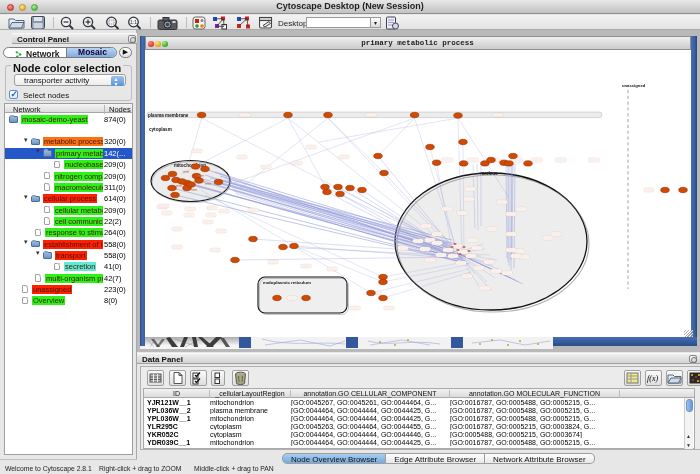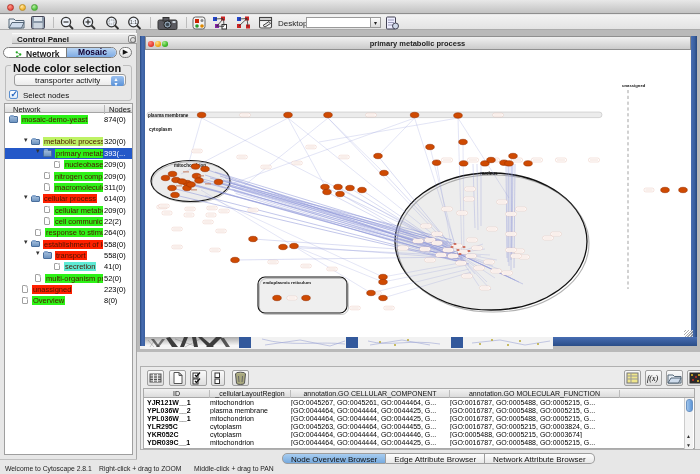--- a/index.html
+++ b/index.html
@@ -30,21 +30,21 @@
 .cornicon::after { content:""; position:absolute; left:1px; top:1px; width:4px; height:4px; border:1px solid #777; border-radius:50%; }
 
 #tabs { position:absolute; left:3px; top:17px; width:114px; height:11px; background:#fff; border:1.5px solid #7b7b7b; border-radius:7px; overflow:hidden; }
 #tab-net { position:absolute; left:0; top:0; width:62px; height:100%; font-size:8.5px; font-weight:bold; color:#222; text-align:left; line-height:9px; }
 #tab-mos { position:absolute; left:62px; top:0; width:52px; height:100%; background:linear-gradient(#b8d4f2,#7fabe4); font-size:8.5px; font-weight:bold; color:#103; text-align:center; line-height:9px; border-left:1px solid #7b7b7b;}
 #tab-arrow { position:absolute; left:119px; top:17px; width:13px; height:11px; background:linear-gradient(#fff,#e0e0e0); border:1.5px solid #7b7b7b; border-radius:6px; font-size:7px; line-height:8px; text-align:center; color:#111; }
 .neticon { position:absolute; left:16px; top:2px; width:7px; height:7px; }
 
 #groupbox { position:absolute; left:5px; top:35px; width:127px; height:36px; border:1px solid #bdbdbd; border-radius:3px; }
 #groupbox .glbl { position:absolute; left:5px; top:-4.5px; background:#e7e7e7; padding:0 2px; font-size:11px; font-weight:bold; color:#111; }
-#combo { position:absolute; left:8px; top:8px; width:112px; height:12px; background:linear-gradient(#fff,#ececec); border:1px solid #9b9b9b; border-radius:3px; font-size:8px; color:#111; padding-left:20px; line-height:11px; }
+#combo { position:absolute; left:8px; top:8px; width:112px; height:12px; background:linear-gradient(#fff,#ececec); border:1px solid #9b9b9b; border-radius:3px; font-size:8px; color:#111; padding-left:9px; line-height:11px; }
 #combo .stepper { position:absolute; right:1px; top:1px; width:13px; height:10px; background:linear-gradient(#9cc1ef,#5a92d8); border-radius:2px; }
 #combo .stepper::before { content:"\25B4"; position:absolute; top:-2.5px; left:3.5px; font-size:6px; color:#fff; }
 #combo .stepper::after { content:"\25BE"; position:absolute; top:2.5px; left:3.5px; font-size:6px; color:#fff; }
 
 #chk { position:absolute; left:9px; top:60px; width:9px; height:9px; background:linear-gradient(#fff,#dceaf8); border:1px solid #5b8fd0; border-radius:2px; }
 #chk::after { content:"\2713"; position:absolute; left:0.5px; top:-2.5px; font-size:9px; font-weight:bold; color:#2465c0; }
 #chk-lbl { position:absolute; left:23px; top:60.5px; font-size:8px; color:#111; }
 
 #treewrap { position:absolute; left:4px; top:73px; width:129px; height:352px; background:#fff; border:1px solid #9f9f9f; overflow:hidden; }
 #treehead { position:absolute; left:0; top:0; width:100%; height:9px; background:linear-gradient(#f4f4f4,#dcdcdc); border-bottom:1px solid #a5a5a5; font-size:7.5px; color:#111; }
@@ -60,21 +60,21 @@
 .trow .num { position:absolute; left:99px; top:0.8px; font-size:7.5px; color:#000; line-height:9px;}
 
 
 
 
 #desktop { position:absolute; left:137px; top:30px; width:563px; height:322px; background:#b9b9b9; }
 #iframe { position:absolute; left:3px; top:6px; width:557px; height:310px; }
 #if-left { position:absolute; left:0; top:0; width:4.5px; height:100%; background:linear-gradient(90deg,#26477e,#476db2 40%,#3a5f9e); }
 #if-right { position:absolute; right:0; top:0; width:6.5px; height:100%; background:linear-gradient(90deg,#476db2,#3a5f9e 60%,#26477e); }
 #if-bottom { position:absolute; left:413px; bottom:0; width:144px; height:9px; background:linear-gradient(#476db2,#2a4d88); }
-#if-title { position:absolute; left:4.5px; top:0; width:546px; height:14px; background:linear-gradient(#f0f0f0,#cbcbcb); border:1px solid #8f8f8f; }
+#if-title { position:absolute; left:4.5px; top:0; width:546px; height:14px; background:linear-gradient(#f0f0f0,#cbcbcb); border:1px solid #8f8f8f;font-family:Liberation Mono, monospace; }
 #if-title .t { position:absolute; left:0; right:0; top:2px; text-align:center; font-size:7.5px; font-weight:bold; color:#222; }
 #if-title .tl { top:4px; width:5.5px; height:5.5px; }
 #if-title .r { left:2.5px;  background:radial-gradient(circle at 35% 30%, #ff8878, #e8443a 55%, #c02c24); }
 #if-title .y { left:9.5px; background:radial-gradient(circle at 35% 30%, #ffe090, #f2ac20 55%, #cf8f12); }
 #if-title .g { left:16.5px; background:radial-gradient(circle at 35% 30%, #a8ec90, #44bc2e 55%, #2f9420); }
 #canvas { position:absolute; left:4.5px; top:14px; width:546px; height:287px; background:#fff; }
 #resize-grip { position:absolute; right:4px; bottom:9px; width:9px; height:7px;
   background:repeating-linear-gradient(135deg,#fff 0,#fff 1px,#999 1px,#999 2px); opacity:0.8; }
 
 
@@ -109,20 +109,21 @@
 #status { position:absolute; left:0; top:459px; width:700px; height:15px; background:#e7e7e7; border-top:1px solid #c0c0c0; font-size:6.8px; color:#222; }
 #status span { position:absolute; top:5px; }
 </style></head>
 <body>
 <div id="app">
 
 <div id="titlebar">
   <div class="tl r"></div>
       <div class="tl y"></div>
       <div class="tl g"></div>
+  <div class="t">Cytoscape Desktop (New Session)</div>
 </div>
 
 <div id="toolbar">
   <svg class="tbi" style="left:8px" width="17" height="13" viewBox="0 0 17 13">
         <path d="M1 3 h5 l1.5 1.5 H16 V12 H1 z" fill="#e8eef5" stroke="#567" stroke-width="1"></path>
         <path d="M1 12 L4 6.5 H16 L13.5 12 z" fill="#cfdcec" stroke="#567" stroke-width="1"></path>
       </svg>
   <svg class="tbi" style="left:31px" width="14" height="13" viewBox="0 0 14 13">
         <rect x="0.5" y="0.5" width="13" height="12" rx="1" fill="#8a98a8" stroke="#445"></rect>
         <rect x="3" y="1" width="8" height="4" fill="#dfe6ee"></rect>
@@ -224,28 +225,28 @@
           <span class="h2">Nodes</span>
         </div>
 <div class="trow" style="top:10.0px;">
           <span class="fold" style="left:4px"></span>
           <span class="lbl" style="left:16px;background:#2df217;max-width:82px;">mosaic-demo-yeast</span>
           <span class="num" style="color:#000">874(0)</span>
         </div>
 <div class="trow" style="top:32.7px;">
           <span class="tri" style="left:19px">▾</span>
           <span class="fold" style="left:26px"></span>
-          <span class="lbl" style="left:38px;background:#bef264;max-width:60px;">metabolic process</span>
+          <span class="lbl" style="left:38px;background:#f97316;max-width:60px;">metabolic process</span>
           <span class="num" style="color:#000">320(0)</span>
         </div>
 <div class="trow" style="top:44.0px;background:#2458c8;">
           <span class="tri" style="left:31px">▾</span>
           <span class="fold" style="left:38px"></span>
           <span class="lbl" style="left:50px;background:#2df217;max-width:48px;">primary metabo</span>
-          <span class="num" style="color:#fff">393(...</span>
+          <span class="num" style="color:#fff">142(...</span>
         </div>
 <div class="trow" style="top:55.4px;">
           <span class="page" style="left:49px"></span>
           <span class="lbl" style="left:59px;background:#2df217;max-width:39px;">nucleobase-</span>
           <span class="num" style="color:#000">209(0)</span>
         </div>
 <div class="trow" style="top:66.8px;">
           <span class="page" style="left:39px"></span>
           <span class="lbl" style="left:49px;background:#2df217;max-width:49px;">nitrogen compo</span>
           <span class="num" style="color:#000">209(0)</span>
@@ -289,21 +290,21 @@
           <span class="num" style="color:#000">558(0)</span>
         </div>
 <div class="trow" style="top:157.5px;">
           <span class="page" style="left:49px"></span>
           <span class="lbl" style="left:59px;background:#5eead4;max-width:39px;">secretion</span>
           <span class="num" style="color:#000">41(0)</span>
         </div>
 <div class="trow" style="top:168.9px;">
           <span class="page" style="left:30px"></span>
           <span class="lbl" style="left:40px;background:#2df217;max-width:58px;">multi-organism pro</span>
-          <span class="num" style="color:#000">52(0)</span>
+          <span class="num" style="color:#000">42(7)</span>
         </div>
 <div class="trow" style="top:180.2px;">
           <span class="page" style="left:17px"></span>
           <span class="lbl" style="left:27px;background:#ff2000;max-width:71px;">unassigned</span>
           <span class="num" style="color:#000">223(0)</span>
         </div>
 <div class="trow" style="top:191.6px;">
           <span class="page" style="left:17px"></span>
           <span class="lbl" style="left:27px;background:#2df217;max-width:71px;">Overview</span>
           <span class="num" style="color:#000">8(0)</span>
@@ -827,20 +828,21 @@
 <ellipse cx="315" cy="204" rx="1.6" ry="1.1" fill="#c85540" opacity="0.85"></ellipse>
 <ellipse cx="324" cy="201" rx="1.6" ry="1.1" fill="#c85540" opacity="0.85"></ellipse>
 <ellipse cx="310" cy="194" rx="1.6" ry="1.1" fill="#c85540" opacity="0.85"></ellipse>
       </svg>
     </div>
     <div id="resize-grip"></div>
   </div>
 </div>
 
 <div id="dpanel">
+  <div class="phead" id="dp-head">Data Panel<span class="cornicon"></span></div>
   <div id="dp-inner">
     <div class="dbtn" style="left:6px"><svg width="15" height="14" viewBox="0 0 15 14">
             <rect x="2" y="3" width="11" height="8" fill="#bbb" stroke="#555"></rect>
             <line x1="2" y1="6" x2="13" y2="6" stroke="#555"></line>
             <line x1="2" y1="8.5" x2="13" y2="8.5" stroke="#555"></line>
             <line x1="5.5" y1="3" x2="5.5" y2="11" stroke="#eee"></line>
             <line x1="9.5" y1="3" x2="9.5" y2="11" stroke="#eee"></line>
           </svg></div>
     <div class="dbtn" style="left:28px"><svg width="15" height="14" viewBox="0 0 15 14">
             <path d="M4 1.5 h5 l3 3 V12.5 H4 z" fill="#fff" stroke="#555"></path>

